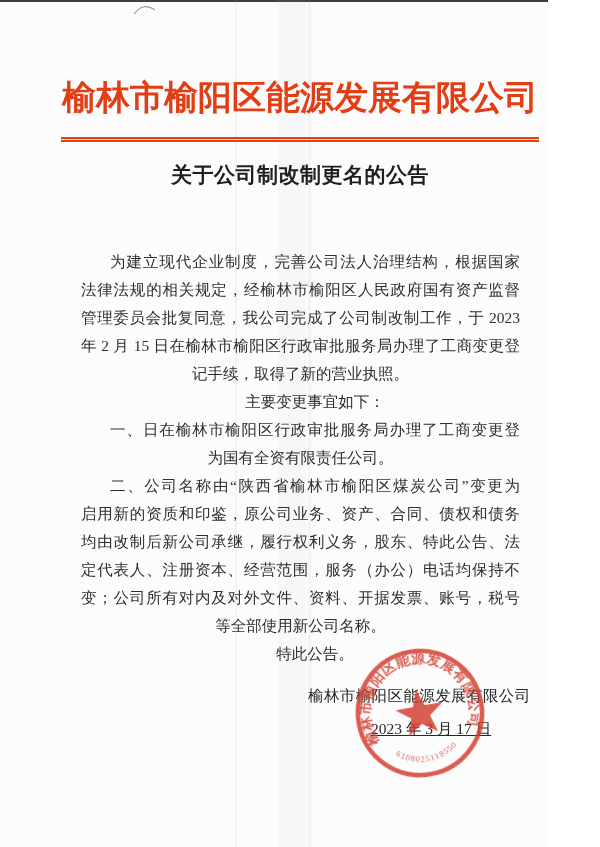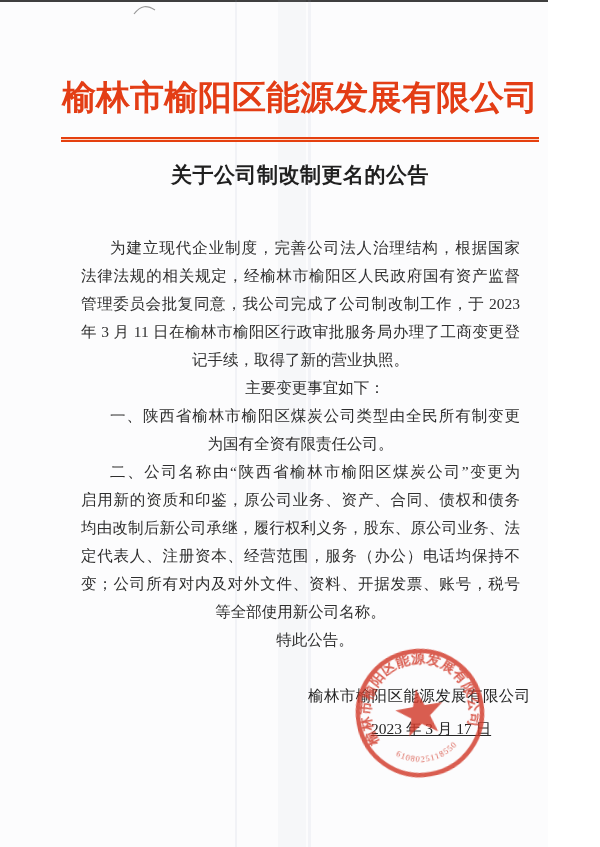--- a/index.html
+++ b/index.html
@@ -34,21 +34,21 @@
     background:#f7d9c9;
   }
   .doc-title {
     position:absolute; top:160px; left:0; width:600px;
     text-align:center;
     font-family:"Liberation Sans","DejaVu Sans",sans-serif;
     font-size:21px; line-height:30px; font-weight:600;
     color:#1f1f1f; letter-spacing:0.5px;
   }
   .body-text {
-    position:absolute; top:234px; left:81px; width:439px;
+    position:absolute; top:248px; left:81px; width:439px;
     font-size:15.5px; color:#2e2e2e;
   }
   .body-text .line {
     height:28px; line-height:28px;
     white-space:nowrap;
     text-align:center;
   }
   .body-text .line.fill {
     white-space:normal;
     text-align:justify;
@@ -97,28 +97,28 @@
   <div class="letterhead">榆林市榆阳区能源发展有限公司</div>
 
   <div class="red-rule"></div>
 
   <div class="doc-title">关于公司制改制更名的公告</div>
 
   <div class="body-text">
       <div class="line fill indent">为建立现代企业制度，完善公司法人治理结构，根据国家</div>
       <div class="line fill">法律法规的相关规定，经榆林市榆阳区人民政府国有资产监督</div>
       <div class="line fill">管理委员会批复同意，我公司完成了公司制改制工作，于 2023</div>
-      <div class="line fill">年 3 月 11 日在榆林市榆阳区行政审批服务局办理了工商变更登</div>
+      <div class="line fill">年 2 月 15 日在榆林市榆阳区行政审批服务局办理了工商变更登</div>
       <div class="line">记手续，取得了新的营业执照。</div>
       <div class="line indent">主要变更事宜如下：</div>
-      <div class="line fill indent">一、陕西省榆林市榆阳区煤炭公司类型由全民所有制变更</div>
+      <div class="line fill indent">一、日在榆林市榆阳区行政审批服务局办理了工商变更登</div>
       <div class="line">为国有全资有限责任公司。</div>
       <div class="line fill indent">二、公司名称由“陕西省榆林市榆阳区煤炭公司”变更为</div>
       <div class="line fill">启用新的资质和印鉴，原公司业务、资产、合同、债权和债务</div>
-      <div class="line fill">均由改制后新公司承继，履行权利义务，股东、原公司业务、法</div>
+      <div class="line fill">均由改制后新公司承继，履行权利义务，股东、特此公告、法</div>
       <div class="line fill">定代表人、注册资本、经营范围，服务（办公）电话均保持不</div>
       <div class="line fill">变；公司所有对内及对外文件、资料、开据发票、账号，税号</div>
       <div class="line">等全部使用新公司名称。</div>
       <div class="line indent">特此公告。</div>
     </div>
 
   <div class="sig-company">榆林市榆阳区能源发展有限公司</div>
 
   <div class="sig-date">2023 年 3 月 17 日</div>
 

